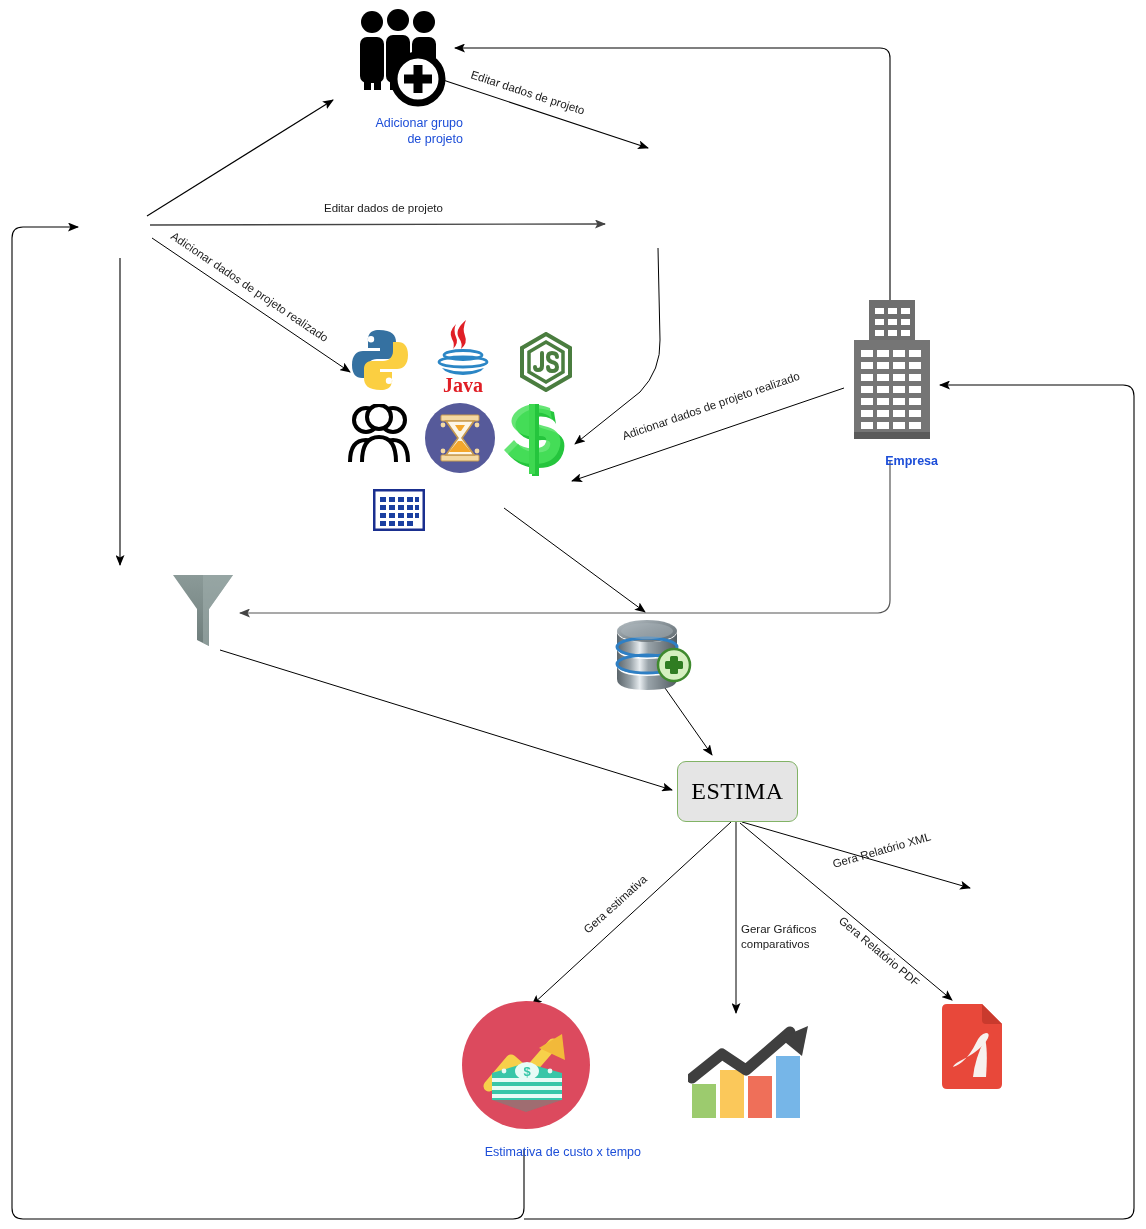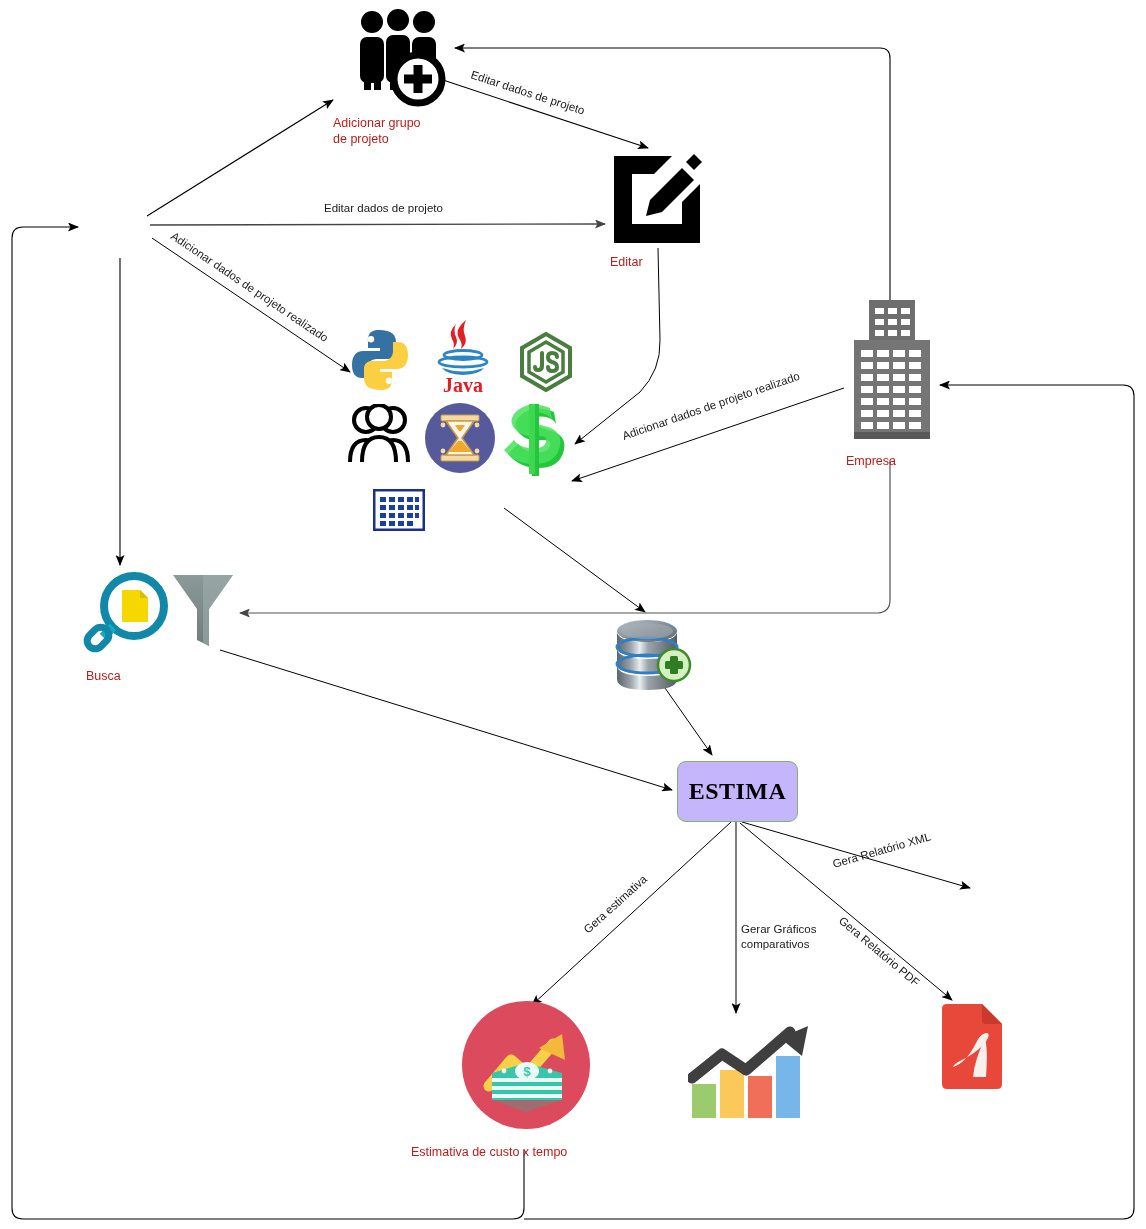--- a/index.html
+++ b/index.html
@@ -29,35 +29,35 @@
     font-family: "Liberation Sans", sans-serif;
     font-size: 11.5px;
     fill: #1a1a1a;
   }
   .node {
     position: absolute;
   }
   .node-label {
     font-family: "Liberation Sans", sans-serif;
     font-size: 12.5px;
-    color: #b91c1c;
-    text-align: left;
+    color: #1d4ed8;
+    text-align: right;
     white-space: pre-line;
     line-height: 1.25;
   }
   .estima-box {
     position: absolute;
-    background: #c4b5fd;
+    background: #e5e5e5;
     border: 1px solid #82b366;
     border-radius: 9px;
     display: flex;
     align-items: center;
     justify-content: center;
     font-family: "Liberation Serif", serif;
-    font-weight: bold;
+    font-weight: normal;
     font-size: 24px;
     color: #000000;
     letter-spacing: 0.5px;
   }
 </style>
 </head>
 <body>
 
 <div id="canvas">
 
@@ -152,28 +152,20 @@
       <rect x="52" y="60" width="7" height="22" fill="#000"></rect>
       <circle cx="70" cy="71" r="25" fill="#fff"></circle>
       <circle cx="70" cy="71" r="24" fill="none" stroke="#000" stroke-width="7"></circle>
       <rect x="65.5" y="57" width="9" height="28" fill="#000"></rect>
       <rect x="56" y="66.5" width="28" height="9" fill="#000"></rect>
     </svg>
     <div class="node-label" style="width:130px; margin-left:-15px; margin-top:4px;">Adicionar grupo
 de projeto</div>
   </div>
 
-  <div class="node" style="left:610px; top:152px; width:95px;">
-    <svg width="95" height="95" viewBox="0 0 95 95">
-      <path d="M4,4 H62 L44,22 H22 V72 H72 V50 L90,32 V91 H4 Z" fill="#000"></path>
-      <path d="M40,48 L72,16 L84,28 L52,60 L36,64 Z" fill="#000"></path>
-      <path d="M76,10 L84,2 L92,10 L84,18 Z" fill="#000"></path>
-    </svg>
-    <div class="node-label" style="width:95px; margin-top:4px;">Editar</div>
-  </div>
 
   <div class="node" style="left:846px; top:298px; width:92px;">
     <svg width="92" height="148" viewBox="0 0 92 148">
       <rect x="23" y="2" width="46" height="52" fill="#6e6e6e"></rect>
       <rect x="8" y="42" width="76" height="98" fill="#757575"></rect>
       <rect x="8" y="134" width="76" height="7" fill="#5a5a5a"></rect>
       <g fill="#fff">
         <rect x="29" y="10" width="9" height="6"></rect>
           <rect x="42" y="10" width="9" height="6"></rect>
           <rect x="55" y="10" width="9" height="6"></rect>
@@ -206,33 +198,23 @@
         <rect x="15" y="112" width="12" height="7"></rect>
           <rect x="31" y="112" width="12" height="7"></rect>
           <rect x="47" y="112" width="12" height="7"></rect>
           <rect x="63" y="112" width="12" height="7"></rect>
         <rect x="15" y="124" width="12" height="7"></rect>
           <rect x="31" y="124" width="12" height="7"></rect>
           <rect x="47" y="124" width="12" height="7"></rect>
           <rect x="63" y="124" width="12" height="7"></rect>
       </g>
     </svg>
-    <div class="node-label" style="width:92px; margin-top:4px;">Empresa</div>
-  </div>
-
-  <div class="node" style="left:82px; top:572px; width:88px;">
-    <svg width="88" height="85" viewBox="0 0 88 85">
-      <circle cx="52" cy="34" r="30" fill="none" stroke="#1288a8" stroke-width="8"></circle>
-      <path d="M40,18 H58 L66,26 V50 H40 Z" fill="#f5d800"></path>
-      <path d="M58,18 L66,26 H58 Z" fill="#d8be00"></path>
-      <line x1="31" y1="55" x2="21" y2="65" stroke="#16a8c8" stroke-width="9"></line>
-      <rect x="4" y="58" width="24" height="16" rx="8" transform="rotate(-45 16 66)" fill="none" stroke="#1288a8" stroke-width="7"></rect>
-    </svg>
-    <div class="node-label" style="width:130px; margin-left:4px; margin-top:8px;">Busca</div>
-  </div>
+    <div class="node-label" style="width:92px; margin-top:4px;font-weight:bold;">Empresa</div>
+  </div>
+
 
   <div class="node" style="left:170px; top:572px; width:66px;">
     <svg width="66" height="76" viewBox="0 0 66 76">
       <path d="M3,3 H63 L39,37 V74 L27,68 V37 Z" fill="url(#funnelg)"></path>
       <path d="M33,3 H63 L39,37 V74 L33,71 Z" fill="#9fadab" opacity="0.6"></path>
     </svg>
   </div>
 
   <div class="node" style="left:612px; top:618px; width:82px;">
     <svg width="82" height="80" viewBox="0 0 82 80">

